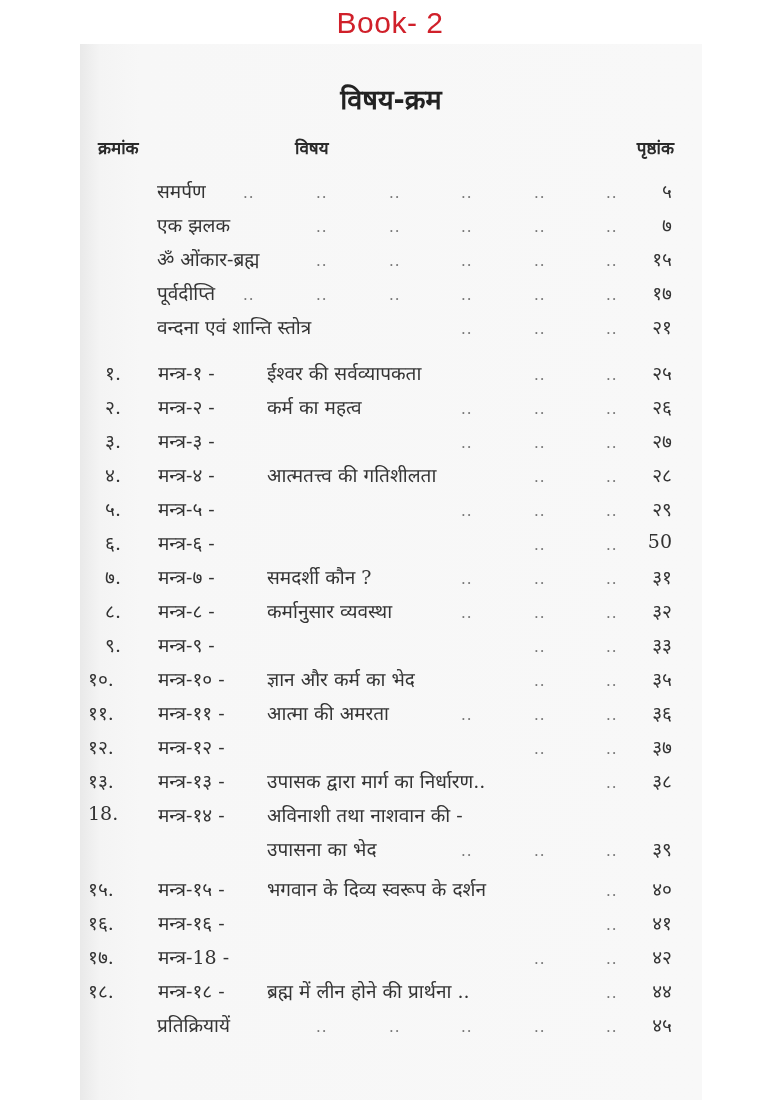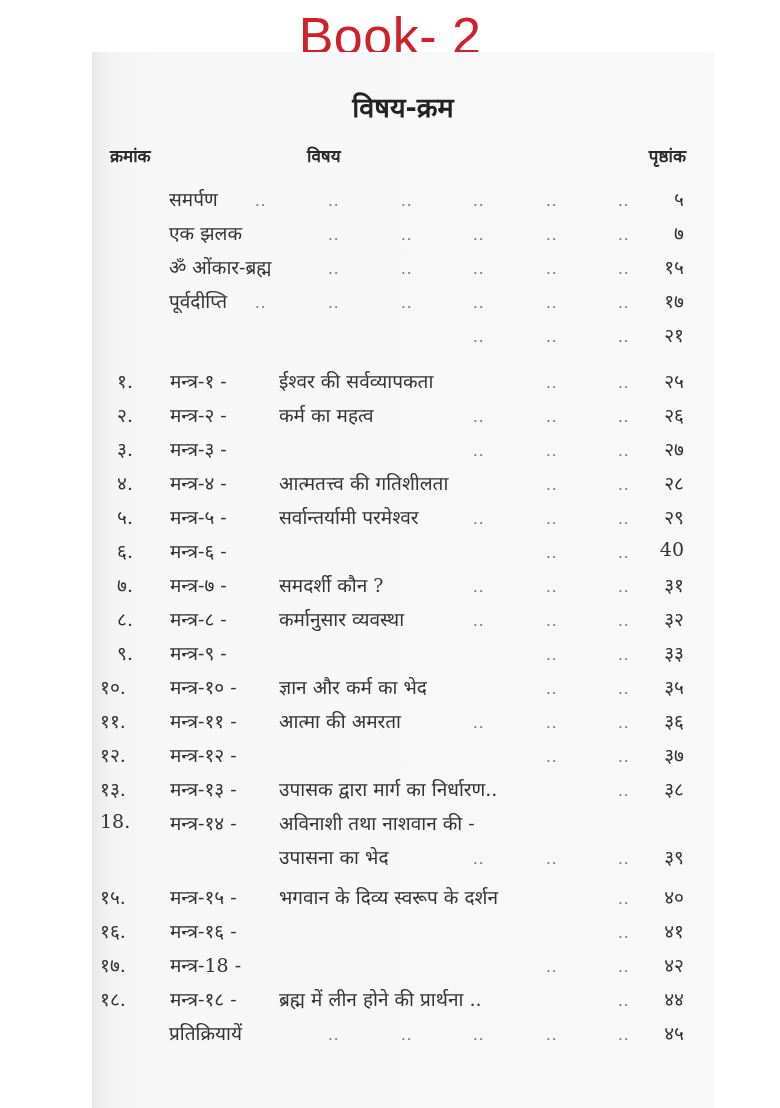--- a/index.html
+++ b/index.html
@@ -2,27 +2,26 @@
 <html><head>
 <meta charset="utf-8">
 <style>
   html, body { margin:0; padding:0; }
   body {
     width:780px; height:1108px; background:#ffffff; position:relative; overflow:hidden;
     font-family:"DejaVu Serif", serif; color:#2a2a2a;
   }
   .book-label {
     position:absolute; top:6px; left:0; width:780px; text-align:center;
-    font-family:"Liberation Sans", sans-serif; font-size:52px; color:#d0202a;
+    font-family:"Liberation Sans", sans-serif; font-size:30px; color:#d0202a;
     letter-spacing:0.5px;
   }
   .page {
-    position:absolute; left:80px; top:52px; width:622px; height:1056px;
+    position:absolute; left:80px; top:44px; width:622px; height:1056px;
     background:linear-gradient(90deg,#e9e9e9 0px,#f4f4f4 20px,#f7f7f7 60px,#f8f8f8 100%);
-    margin-left:12px;
   }
   .page-inner { position:absolute; left:0; top:0; width:622px; height:1056px; }
   .title {
     position:absolute; top:36px; left:0; width:622px; text-align:center;
     font-size:27px; font-weight:bold; color:#222;
   }
   .hdr { position:absolute; top:92px; font-size:17px; font-weight:bold; color:#2b2b2b; }
   .hdr-num { left:18px; }
   .hdr-topic { left:215px; }
   .hdr-page { right:28px; }
@@ -78,20 +77,21 @@
     <span class="text" style="left:77px">पूर्वदीप्ति</span>
     <span class="dot" style="left:163px">..</span>
     <span class="dot" style="left:236px">..</span>
     <span class="dot" style="left:309px">..</span>
     <span class="dot" style="left:381px">..</span>
     <span class="dot" style="left:454px">..</span>
     <span class="dot" style="left:526px">..</span>
     <span class="pg">१७</span>
   </div>
   <div class="row" style="top:270px">
+    <span class="text" style="left:77px">वन्दना एवं शान्ति स्तोत्र</span>
     <span class="dot" style="left:381px">..</span>
     <span class="dot" style="left:454px">..</span>
     <span class="dot" style="left:526px">..</span>
     <span class="pg">२१</span>
   </div>
 
   <div class="row" style="top:316px">
     <span class="num">१.</span>
     <span class="mantra">मन्त्र-१ -</span>
     <span class="text" style="left:187px">ईश्वर की सर्वव्यापकता</span>
@@ -120,32 +120,31 @@
     <span class="num">४.</span>
     <span class="mantra">मन्त्र-४ -</span>
     <span class="text" style="left:187px">आत्मतत्त्व की गतिशीलता</span>
     <span class="dot" style="left:454px">..</span>
     <span class="dot" style="left:526px">..</span>
     <span class="pg">२८</span>
   </div>
   <div class="row" style="top:452px">
     <span class="num">५.</span>
     <span class="mantra">मन्त्र-५ -</span>
-    <span class="text" style="left:187px">सर्वान्तर्यामी परमेश्वर</span>
     <span class="dot" style="left:381px">..</span>
     <span class="dot" style="left:454px">..</span>
     <span class="dot" style="left:526px">..</span>
     <span class="pg">२९</span>
   </div>
   <div class="row" style="top:486px">
     <span class="num">६.</span>
     <span class="mantra">मन्त्र-६ -</span>
     <span class="dot" style="left:454px">..</span>
     <span class="dot" style="left:526px">..</span>
-    <span class="pg">40</span>
+    <span class="pg">50</span>
   </div>
   <div class="row" style="top:520px">
     <span class="num">७.</span>
     <span class="mantra">मन्त्र-७ -</span>
     <span class="text" style="left:187px">समदर्शी कौन ?</span>
     <span class="dot" style="left:381px">..</span>
     <span class="dot" style="left:454px">..</span>
     <span class="dot" style="left:526px">..</span>
     <span class="pg">३१</span>
   </div>

